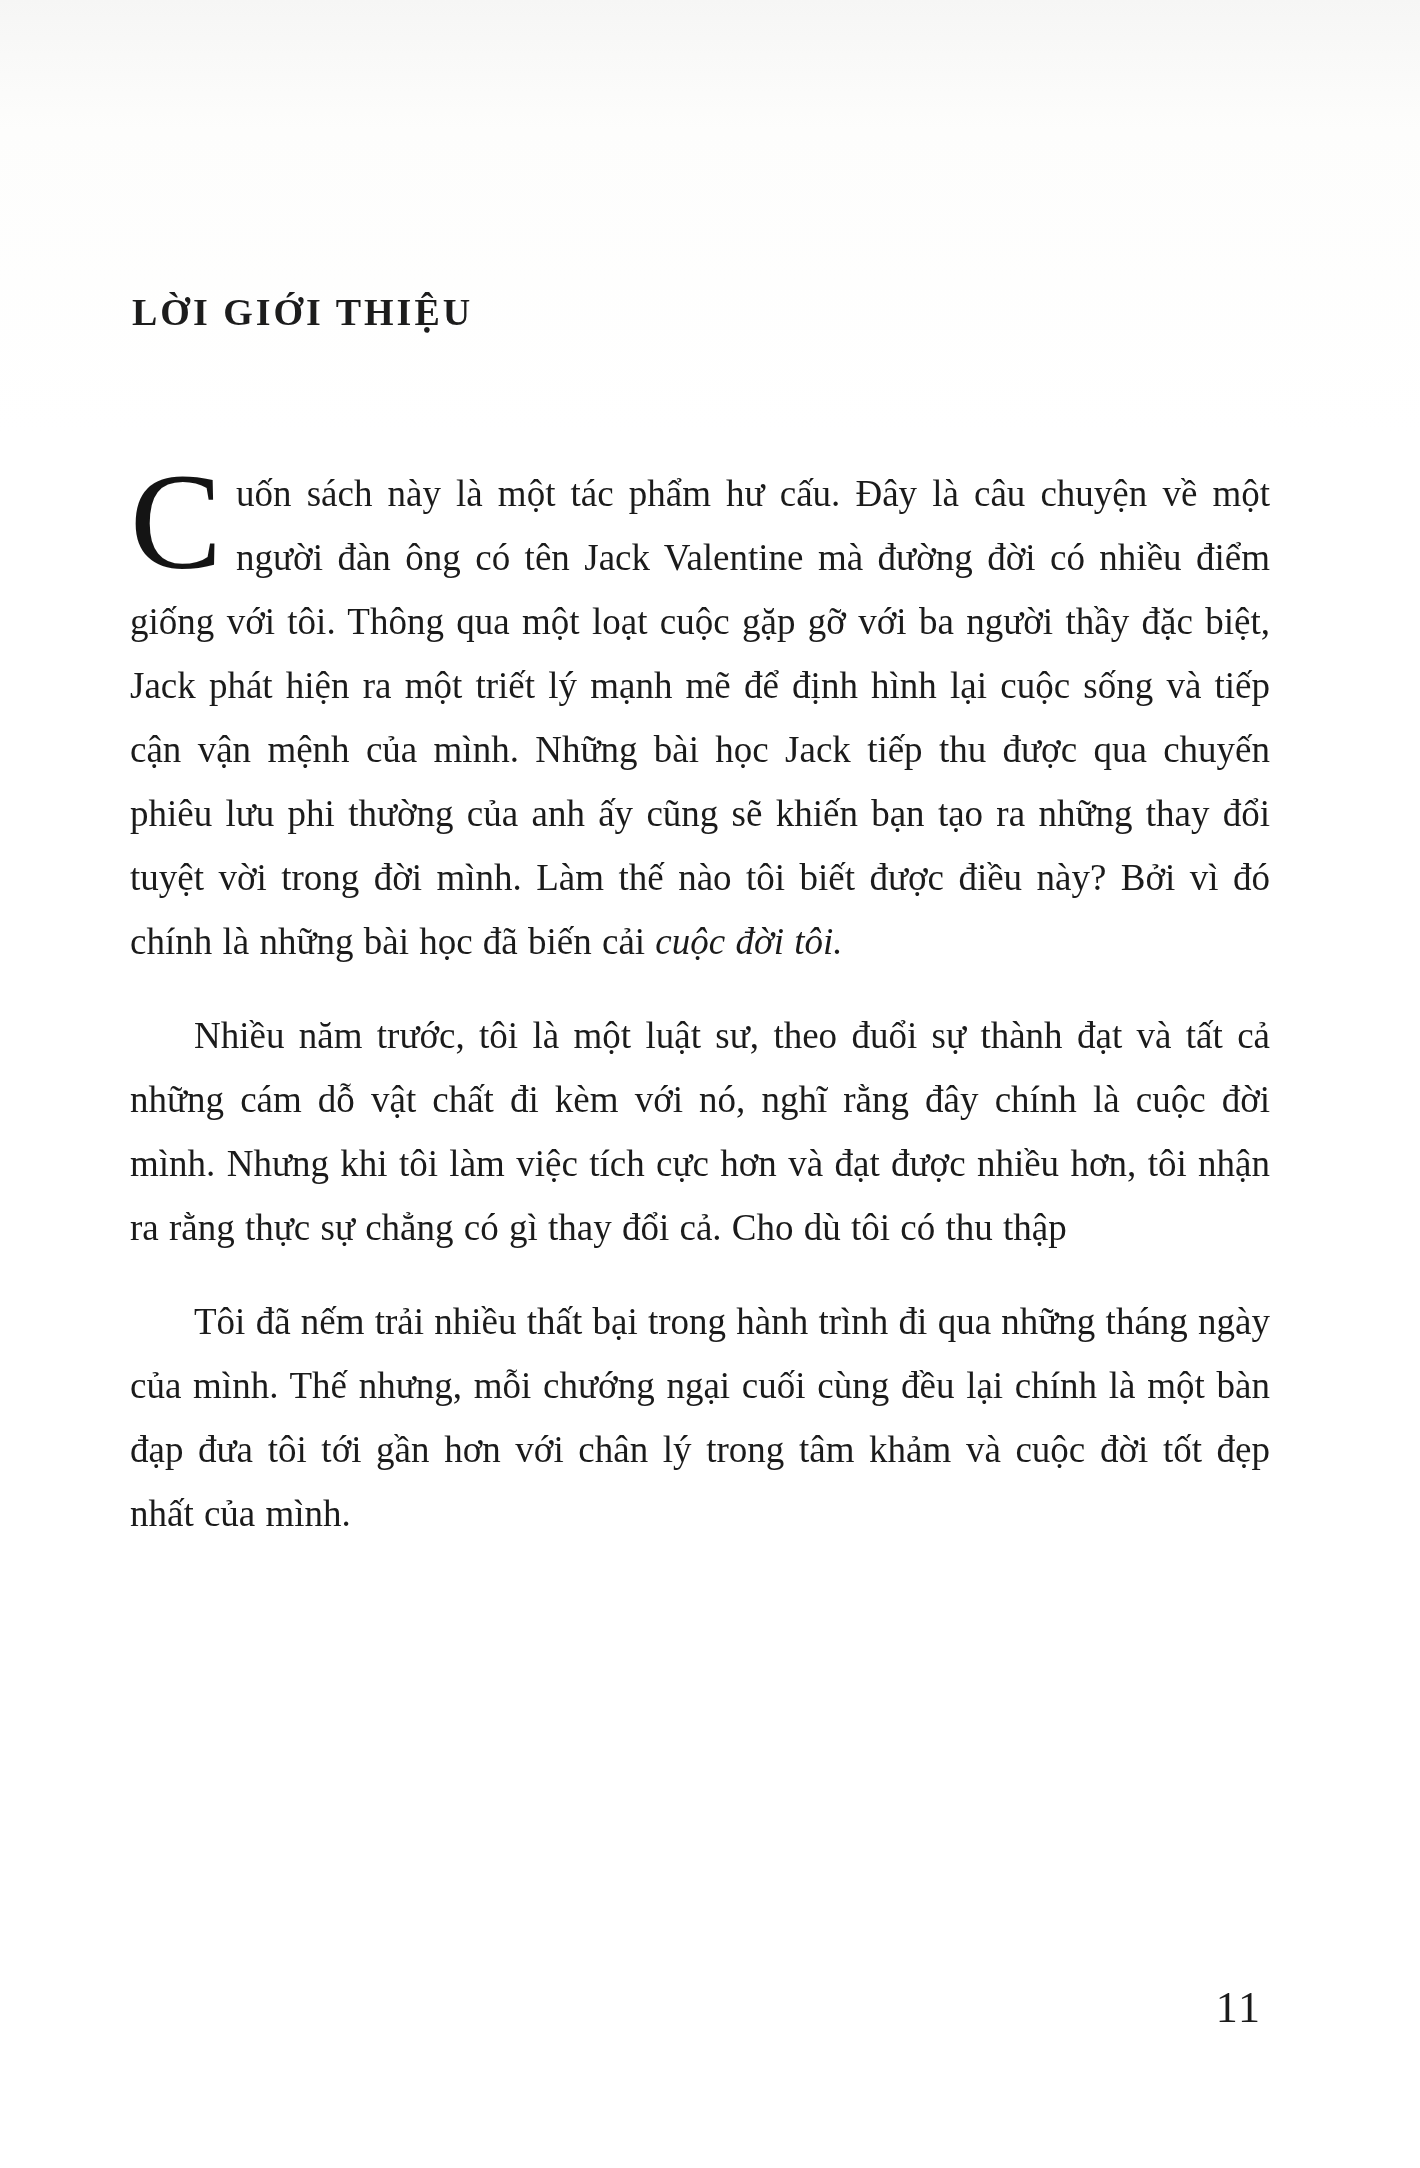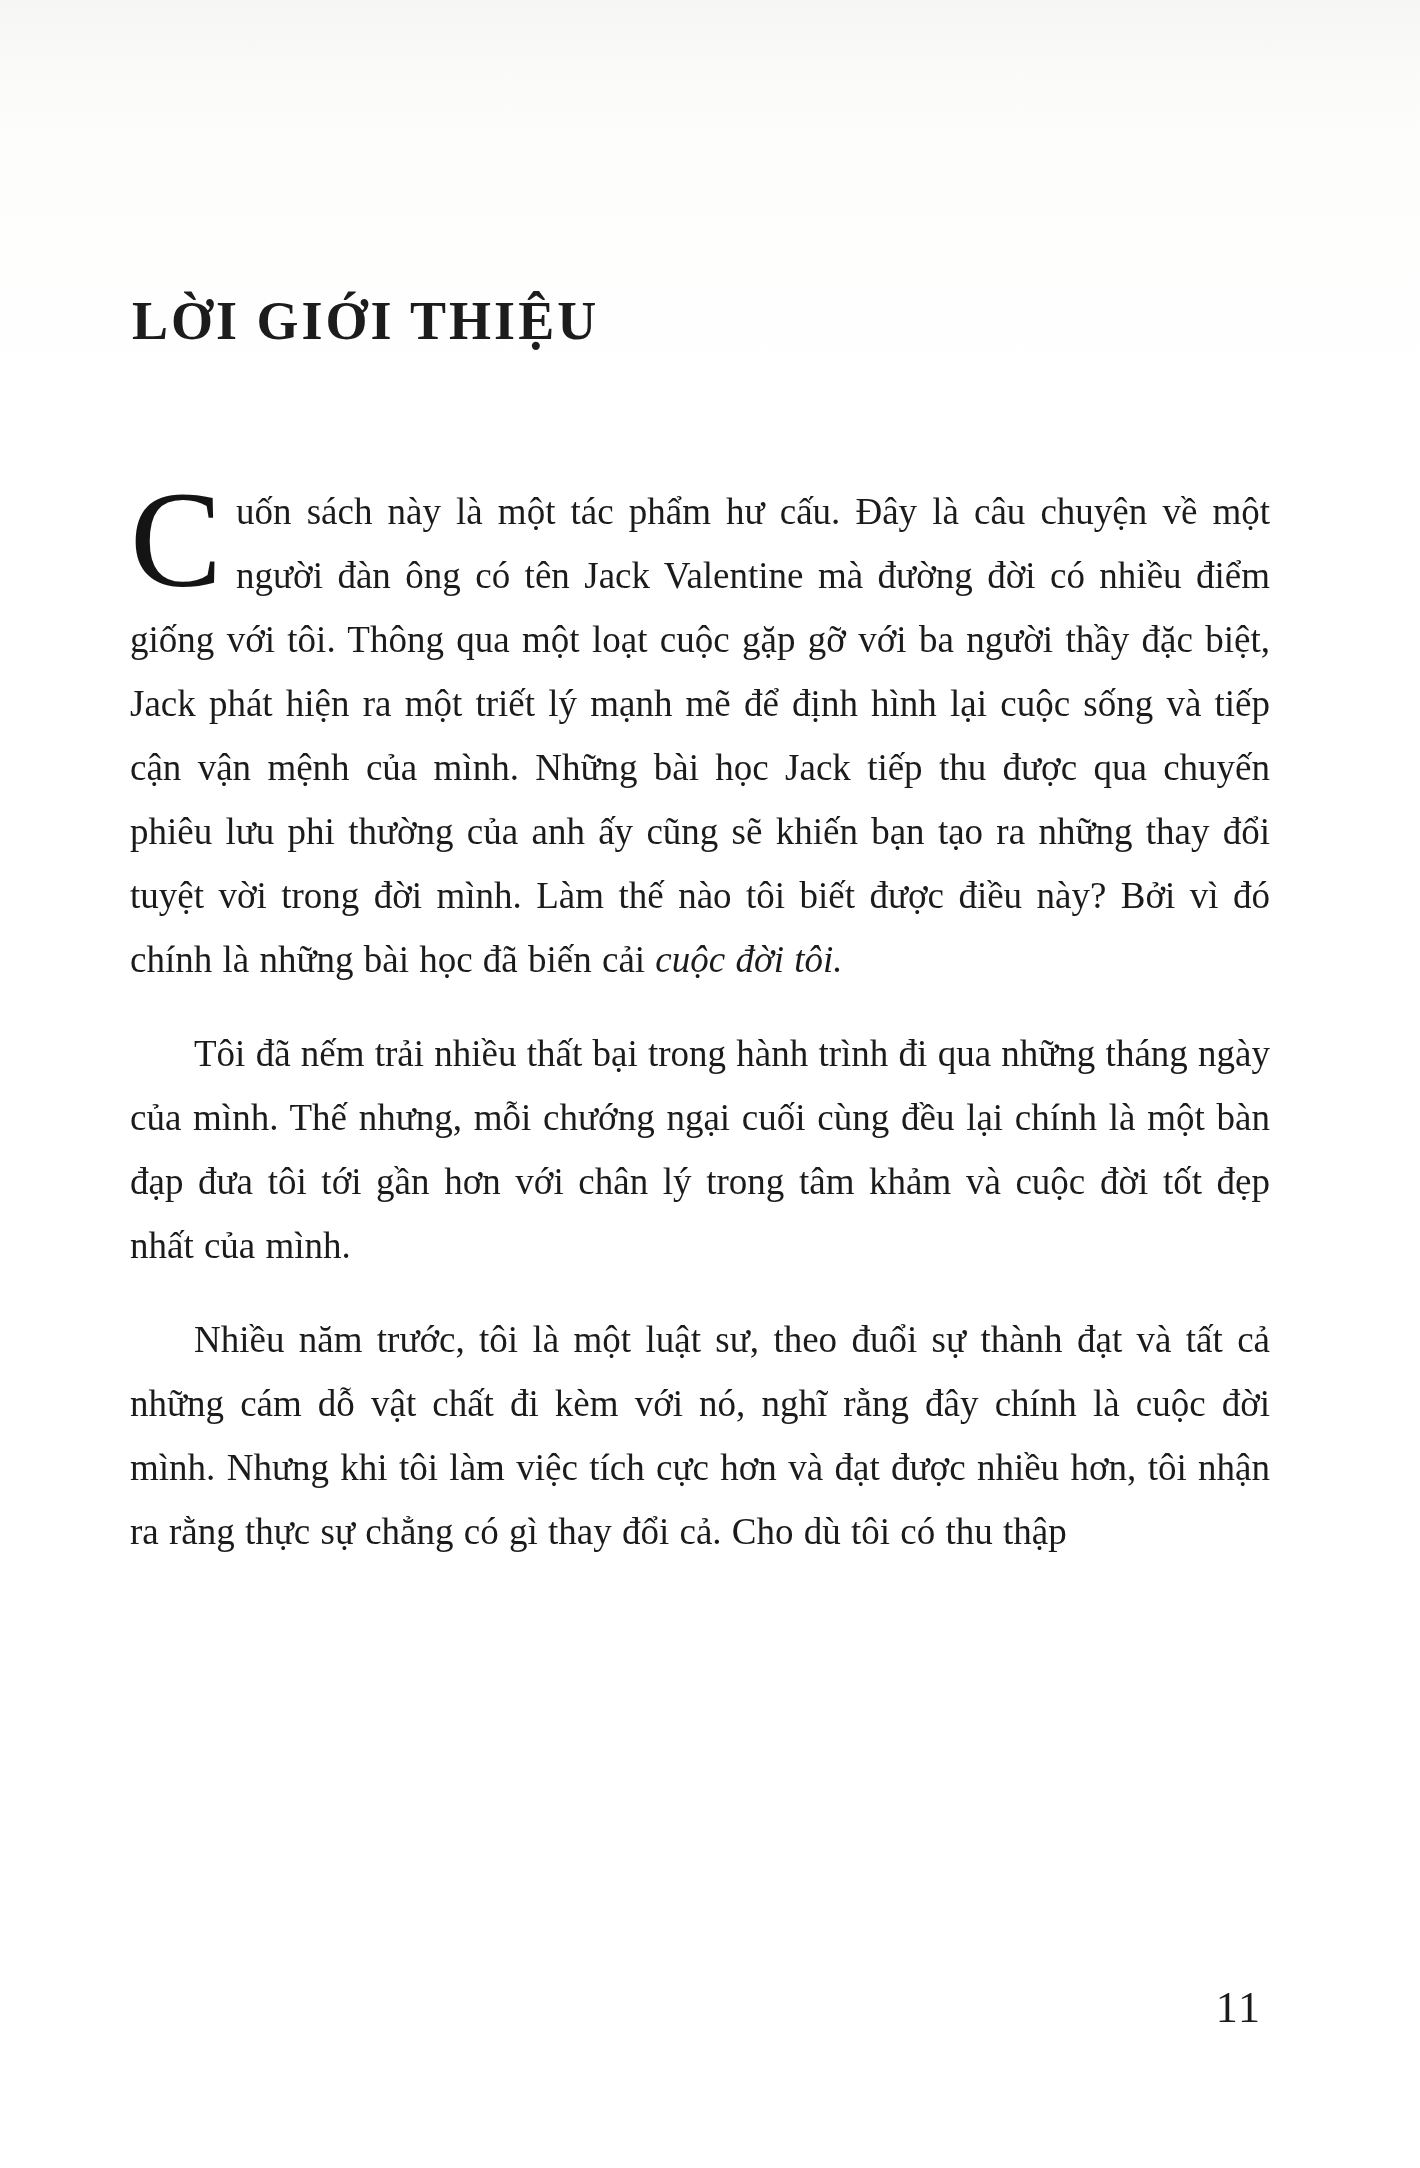--- a/index.html
+++ b/index.html
@@ -22,21 +22,21 @@
   .content {
     position: absolute;
     left: 130px;
     right: 150px;
     top: 0;
   }
 
   .title {
     margin-top: 290px;
     margin-left: 2px;
-    font-size: 54px;
+    font-size: 38px;
     font-weight: 700;
     letter-spacing: 3px;
     color: #1c1c1c;
   }
 
   .body-text {
     margin-top: 128px;
   }
 
   .para {
@@ -82,21 +82,21 @@
 
 <div class="page">
   <div class="content">
 
     <h1 class="title">LỜI GIỚI THIỆU</h1>
 
     <div class="body-text">
 
       <p class="para"><span class="dropcap">C</span><span>uốn sách này là một tác phẩm hư cấu. Đây là câu chuyện về một người đàn ông có tên Jack Valentine mà đường đời có nhiều điểm giống với tôi. Thông qua một loạt cuộc gặp gỡ với ba người thầy đặc biệt, Jack phát hiện ra một triết lý mạnh mẽ để định hình lại cuộc sống và tiếp cận vận mệnh của mình. Những bài học Jack tiếp thu được qua chuyến phiêu lưu phi thường của anh ấy cũng sẽ khiến bạn tạo ra những thay đổi tuyệt vời trong đời mình. Làm thế nào tôi biết được điều này? Bởi vì đó chính là những bài học đã biến cải </span><em class="italic-phrase">cuộc đời tôi.</em></p>
 
+      <p class="para indented">Nhiều năm trước, tôi là một luật sư, theo đuổi sự thành đạt và tất cả những cám dỗ vật chất đi kèm với nó, nghĩ rằng đây chính là cuộc đời mình. Nhưng khi tôi làm việc tích cực hơn và đạt được nhiều hơn, tôi nhận ra rằng thực sự chẳng có gì thay đổi cả. Cho dù tôi có thu thập</p>
+
       <p class="para indented">Tôi đã nếm trải nhiều thất bại trong hành trình đi qua những tháng ngày của mình. Thế nhưng, mỗi chướng ngại cuối cùng đều lại chính là một bàn đạp đưa tôi tới gần hơn với chân lý trong tâm khảm và cuộc đời tốt đẹp nhất của mình.</p>
-
-      <p class="para indented">Nhiều năm trước, tôi là một luật sư, theo đuổi sự thành đạt và tất cả những cám dỗ vật chất đi kèm với nó, nghĩ rằng đây chính là cuộc đời mình. Nhưng khi tôi làm việc tích cực hơn và đạt được nhiều hơn, tôi nhận ra rằng thực sự chẳng có gì thay đổi cả. Cho dù tôi có thu thập</p>
 
     </div>
   </div>
 
   <div class="page-number">11</div>
 </div>
 
 </body></html>

